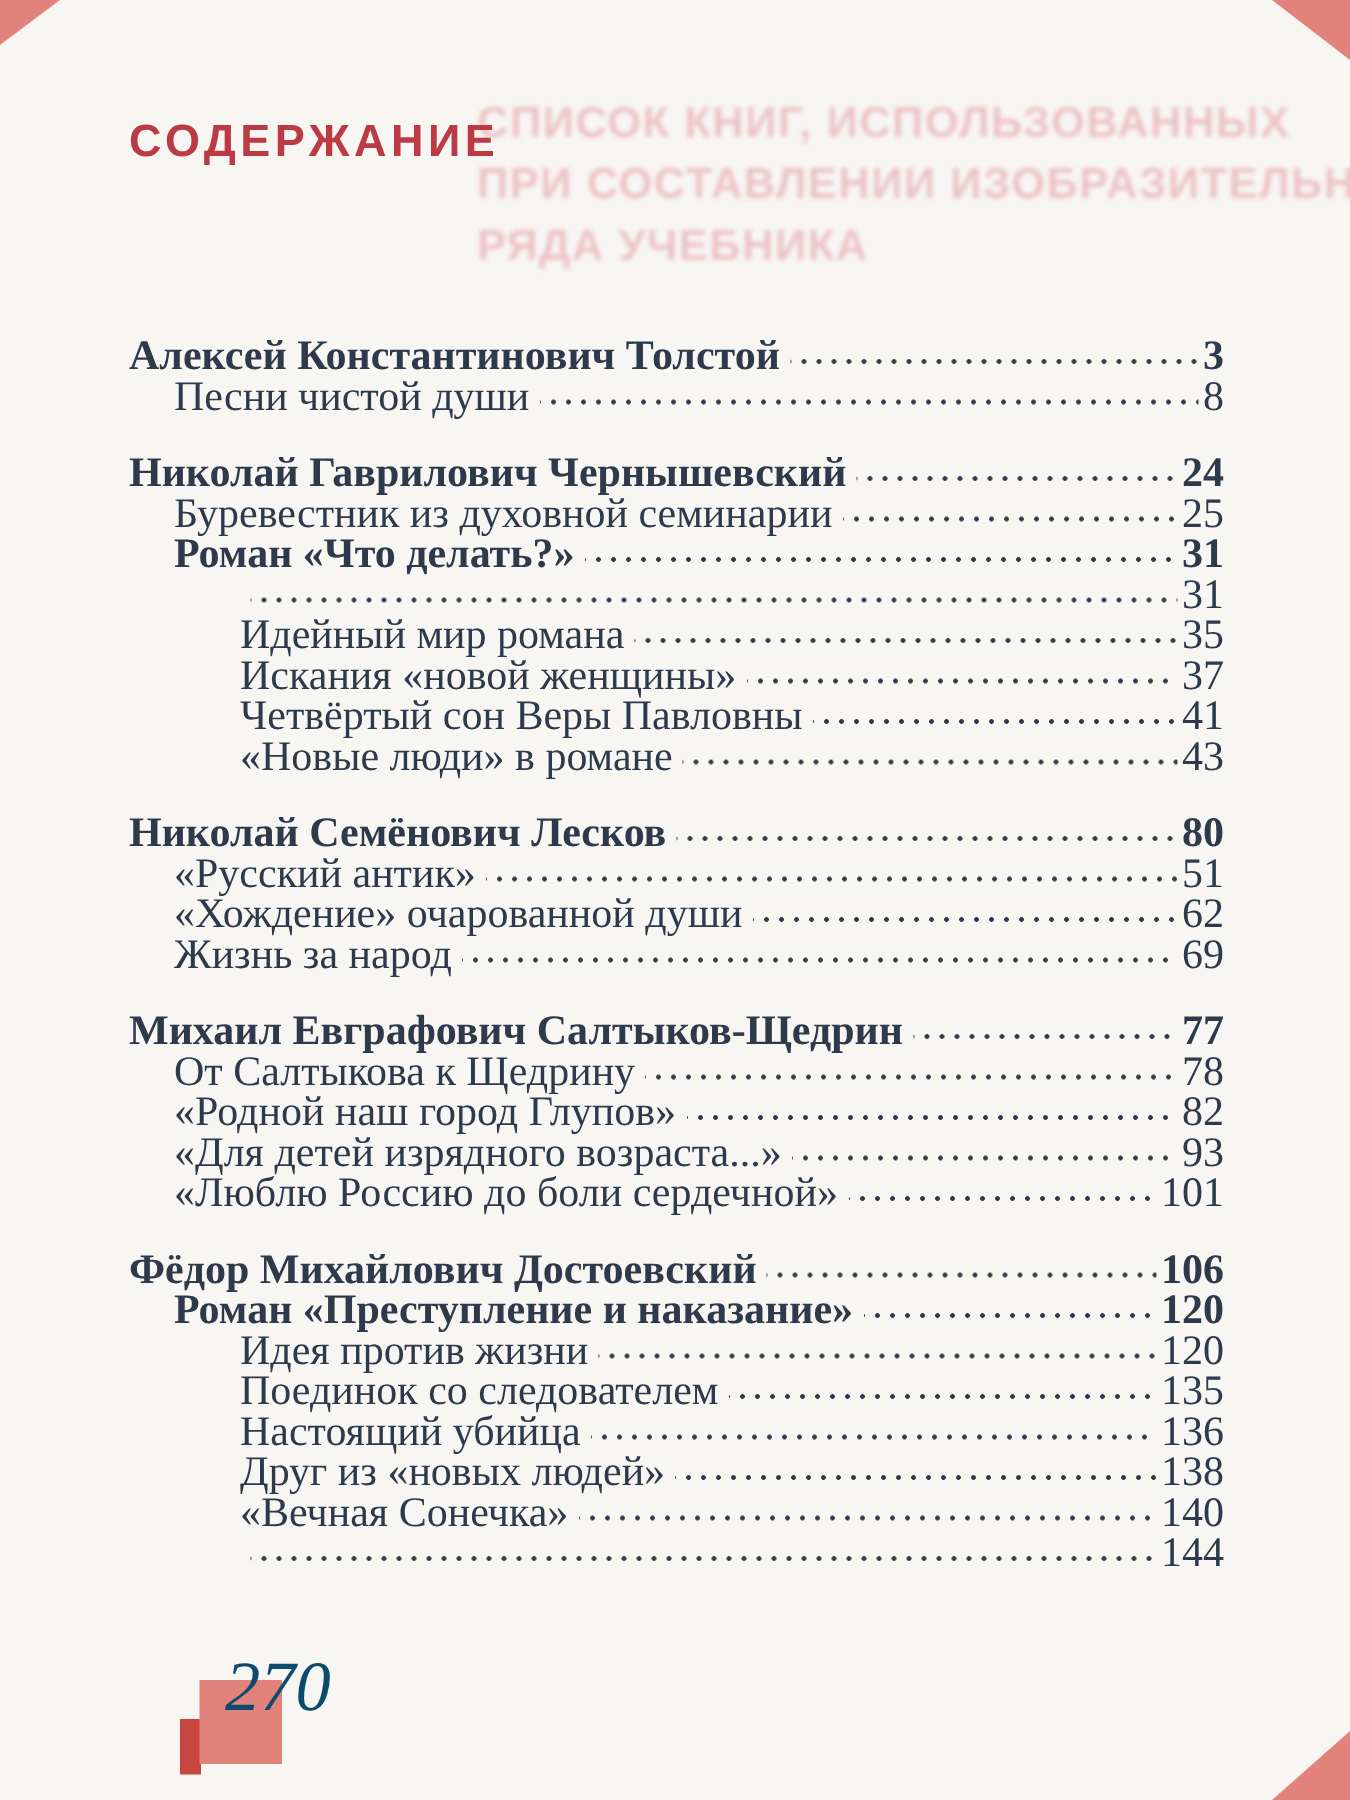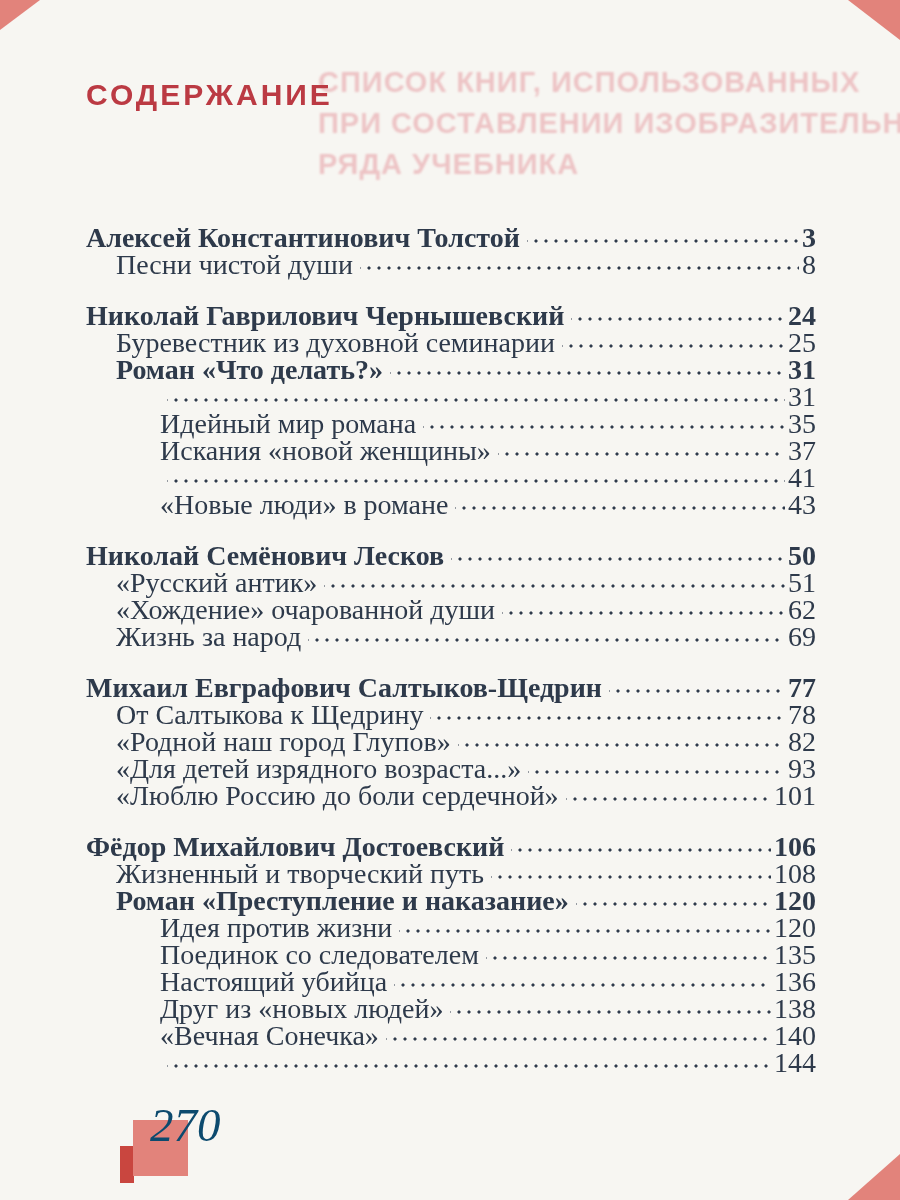--- a/index.html
+++ b/index.html
@@ -151,32 +151,33 @@
     <span class="toc-label">Идейный мир романа</span>
     <span class="leader"></span>
     <span class="toc-page">35</span>
   </div>
       <div class="toc-row level2">
     <span class="toc-label">Искания «новой женщины»</span>
     <span class="leader"></span>
     <span class="toc-page">37</span>
   </div>
       <div class="toc-row level2">
+    <span class="toc-label">Четвёртый сон Веры Павловны</span>
     <span class="leader"></span>
     <span class="toc-page">41</span>
   </div>
       <div class="toc-row level2">
     <span class="toc-label">«Новые люди» в романе</span>
     <span class="leader"></span>
     <span class="toc-page">43</span>
   </div>
       <div class="toc-row level0 bold">
     <span class="toc-label">Николай Семёнович Лесков</span>
     <span class="leader"></span>
-    <span class="toc-page">50</span>
+    <span class="toc-page">80</span>
   </div>
       <div class="toc-row level1">
     <span class="toc-label">«Русский антик»</span>
     <span class="leader"></span>
     <span class="toc-page">51</span>
   </div>
       <div class="toc-row level1">
     <span class="toc-label">«Хождение» очарованной души</span>
     <span class="leader"></span>
     <span class="toc-page">62</span>
@@ -208,25 +209,20 @@
   </div>
       <div class="toc-row level1">
     <span class="toc-label">«Люблю Россию до боли сердечной»</span>
     <span class="leader"></span>
     <span class="toc-page">101</span>
   </div>
       <div class="toc-row level0 bold">
     <span class="toc-label">Фёдор Михайлович Достоевский</span>
     <span class="leader"></span>
     <span class="toc-page">106</span>
-  </div>
-      <div class="toc-row level1">
-    <span class="toc-label">Жизненный и творческий путь</span>
-    <span class="leader"></span>
-    <span class="toc-page">108</span>
   </div>
       <div class="toc-row level1 bold">
     <span class="toc-label">Роман «Преступление и наказание»</span>
     <span class="leader"></span>
     <span class="toc-page">120</span>
   </div>
       <div class="toc-row level2">
     <span class="toc-label">Идея против жизни</span>
     <span class="leader"></span>
     <span class="toc-page">120</span>

